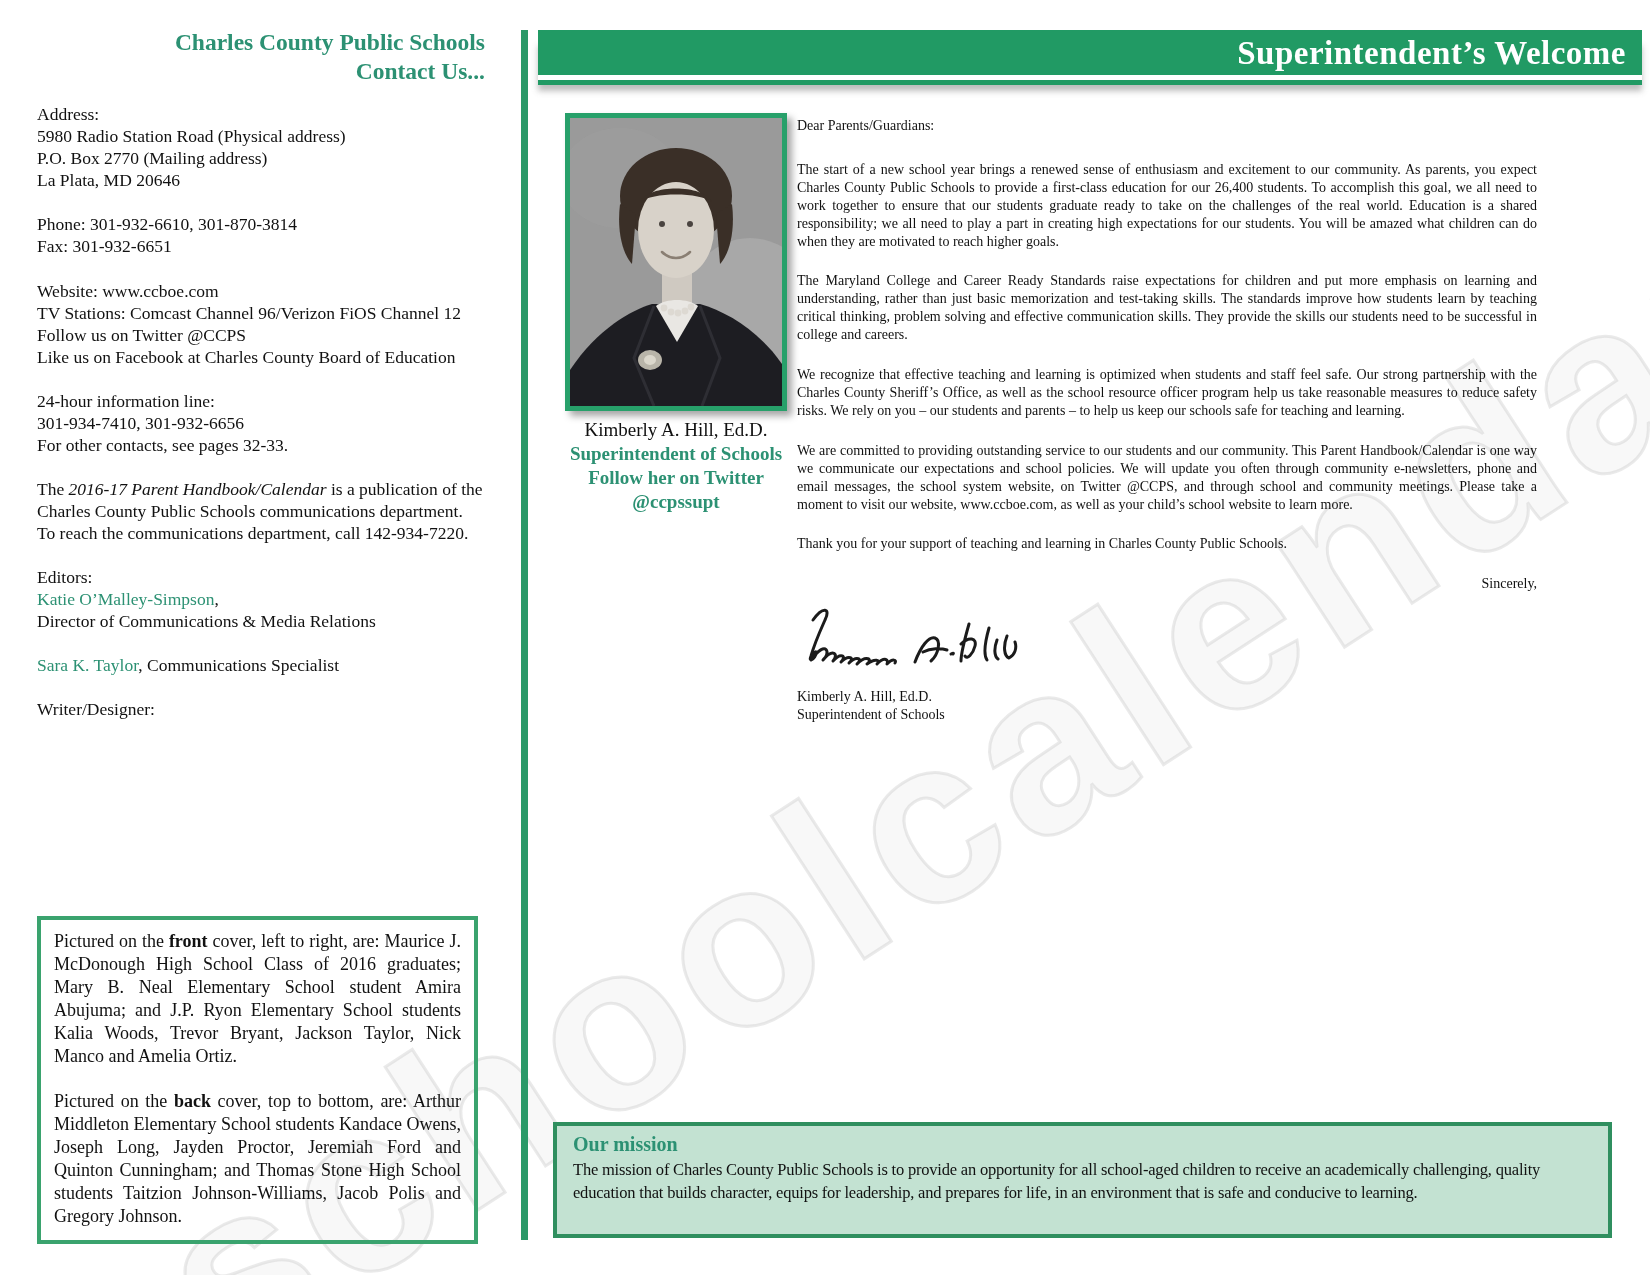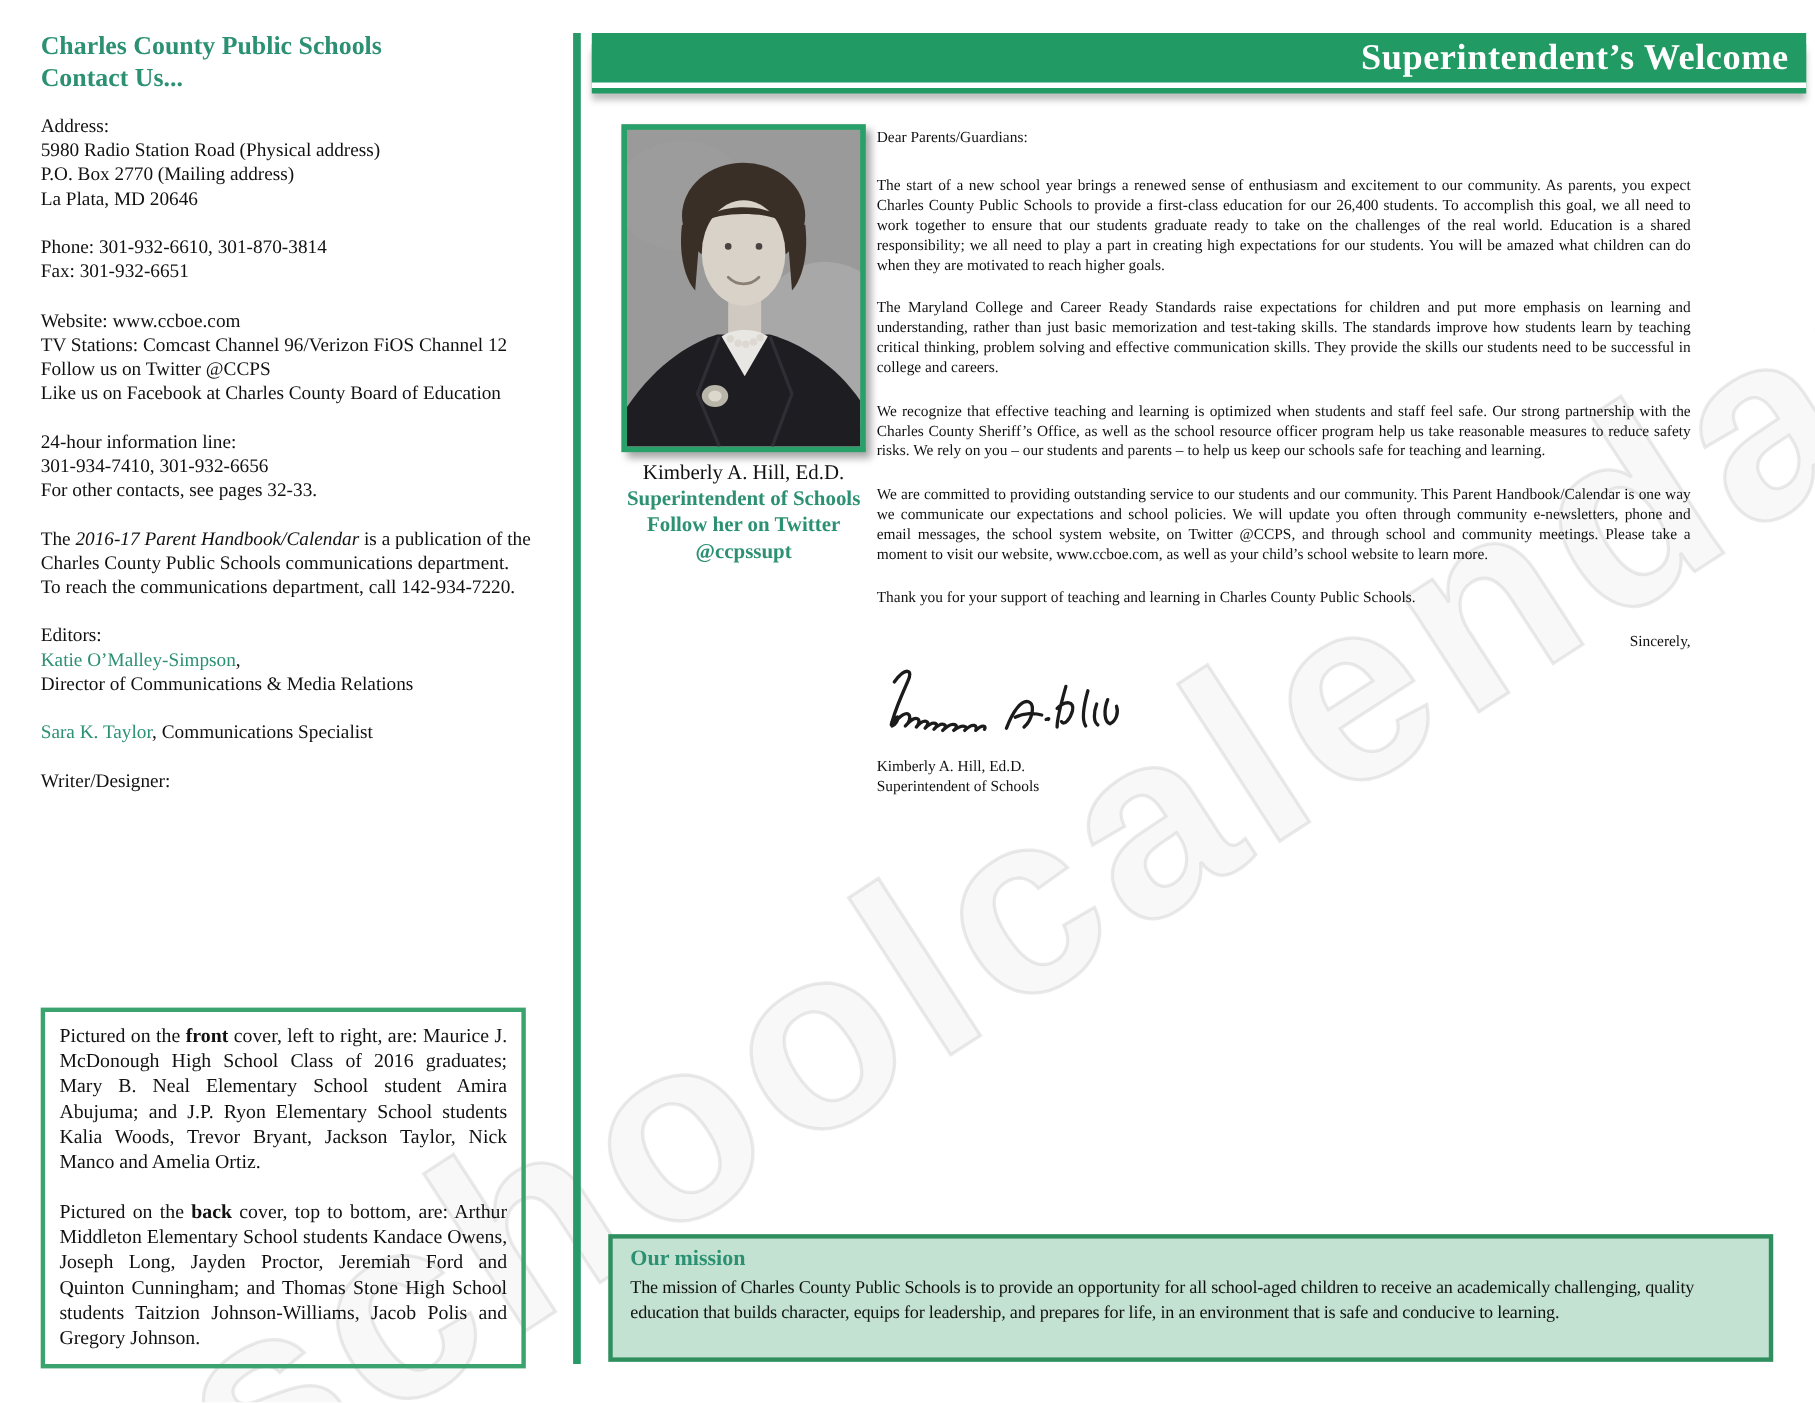--- a/index.html
+++ b/index.html
@@ -19,21 +19,21 @@
     -webkit-text-stroke:3px rgba(185,185,185,0.30);
     white-space:nowrap; pointer-events:none; z-index:0;
   }
   
   .left-col {
     position:absolute; left:37px; top:28px; width:448px;
     font-size:17.5px; line-height:1.26; z-index:2;
   }
   .lc-title {
     font-weight:bold; font-size:23.5px; line-height:1.24;
-    color:#2c9173; margin-bottom:17px;
+    color:#2c9173; margin-bottom:17px;text-align:right;
   }
   .blk { margin-bottom:22px; }
   .green-name { color:#2c9173;text-align:right; }
   .italic { font-style:italic; }
   .cover-box {
     position:absolute; left:37px; top:916px; width:441px;
     border:4px solid #3aa36e; padding:10px 13px 12px 13px;
     font-size:18px; line-height:1.28; text-align:justify; z-index:2;
     background:transparent;
   }

